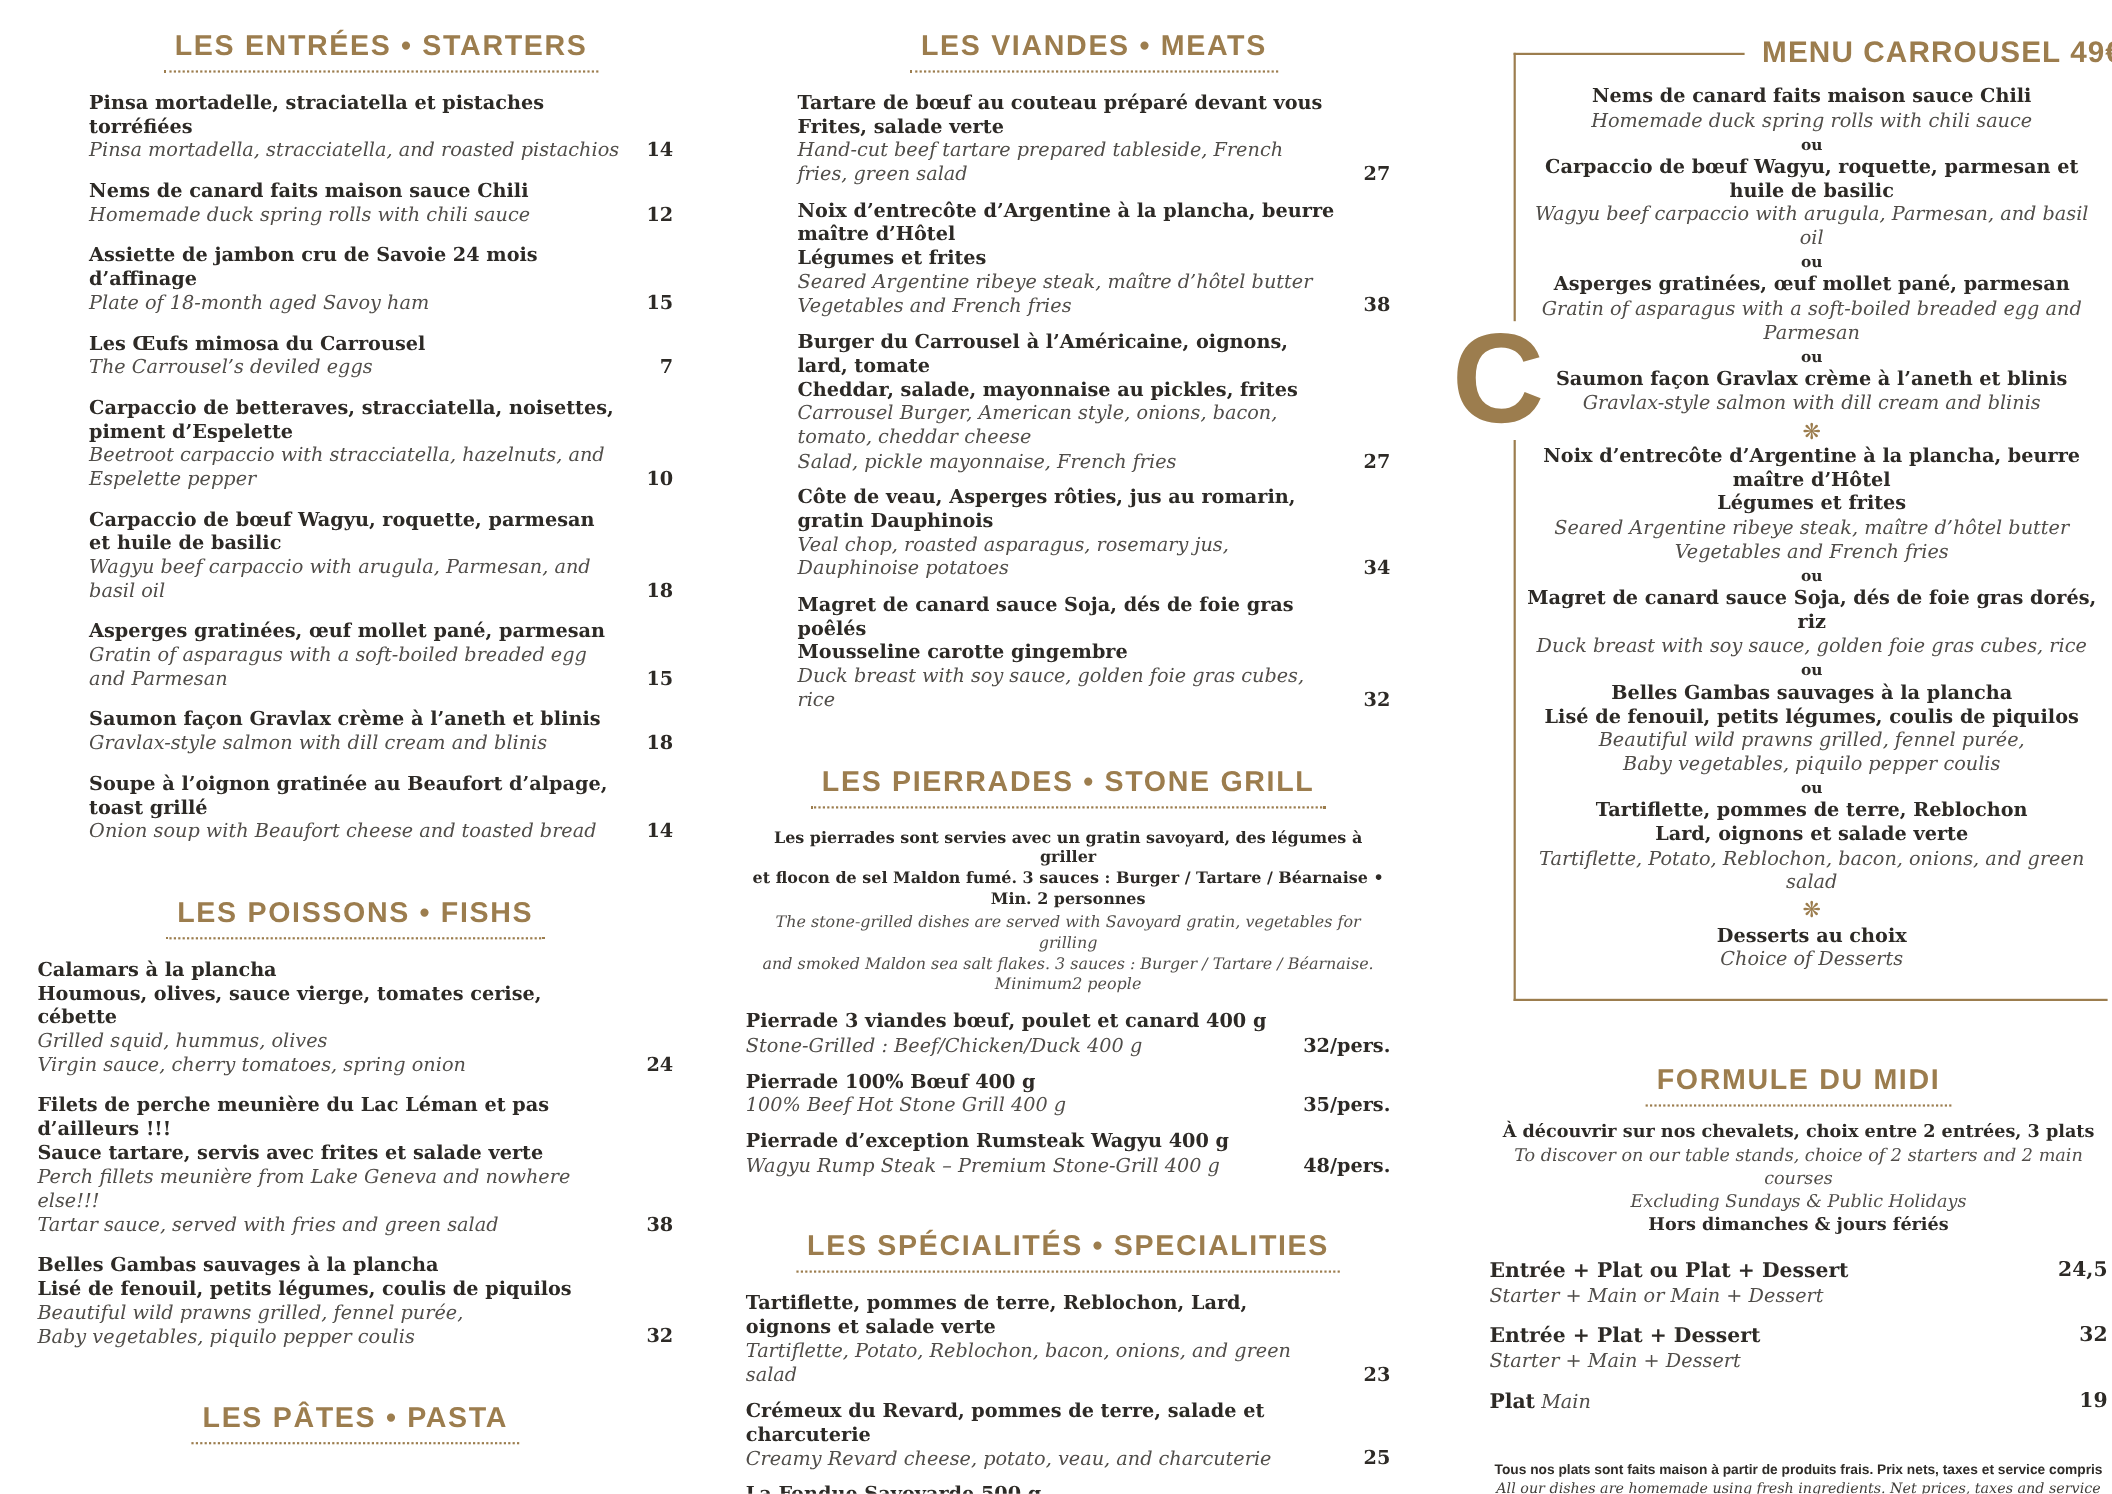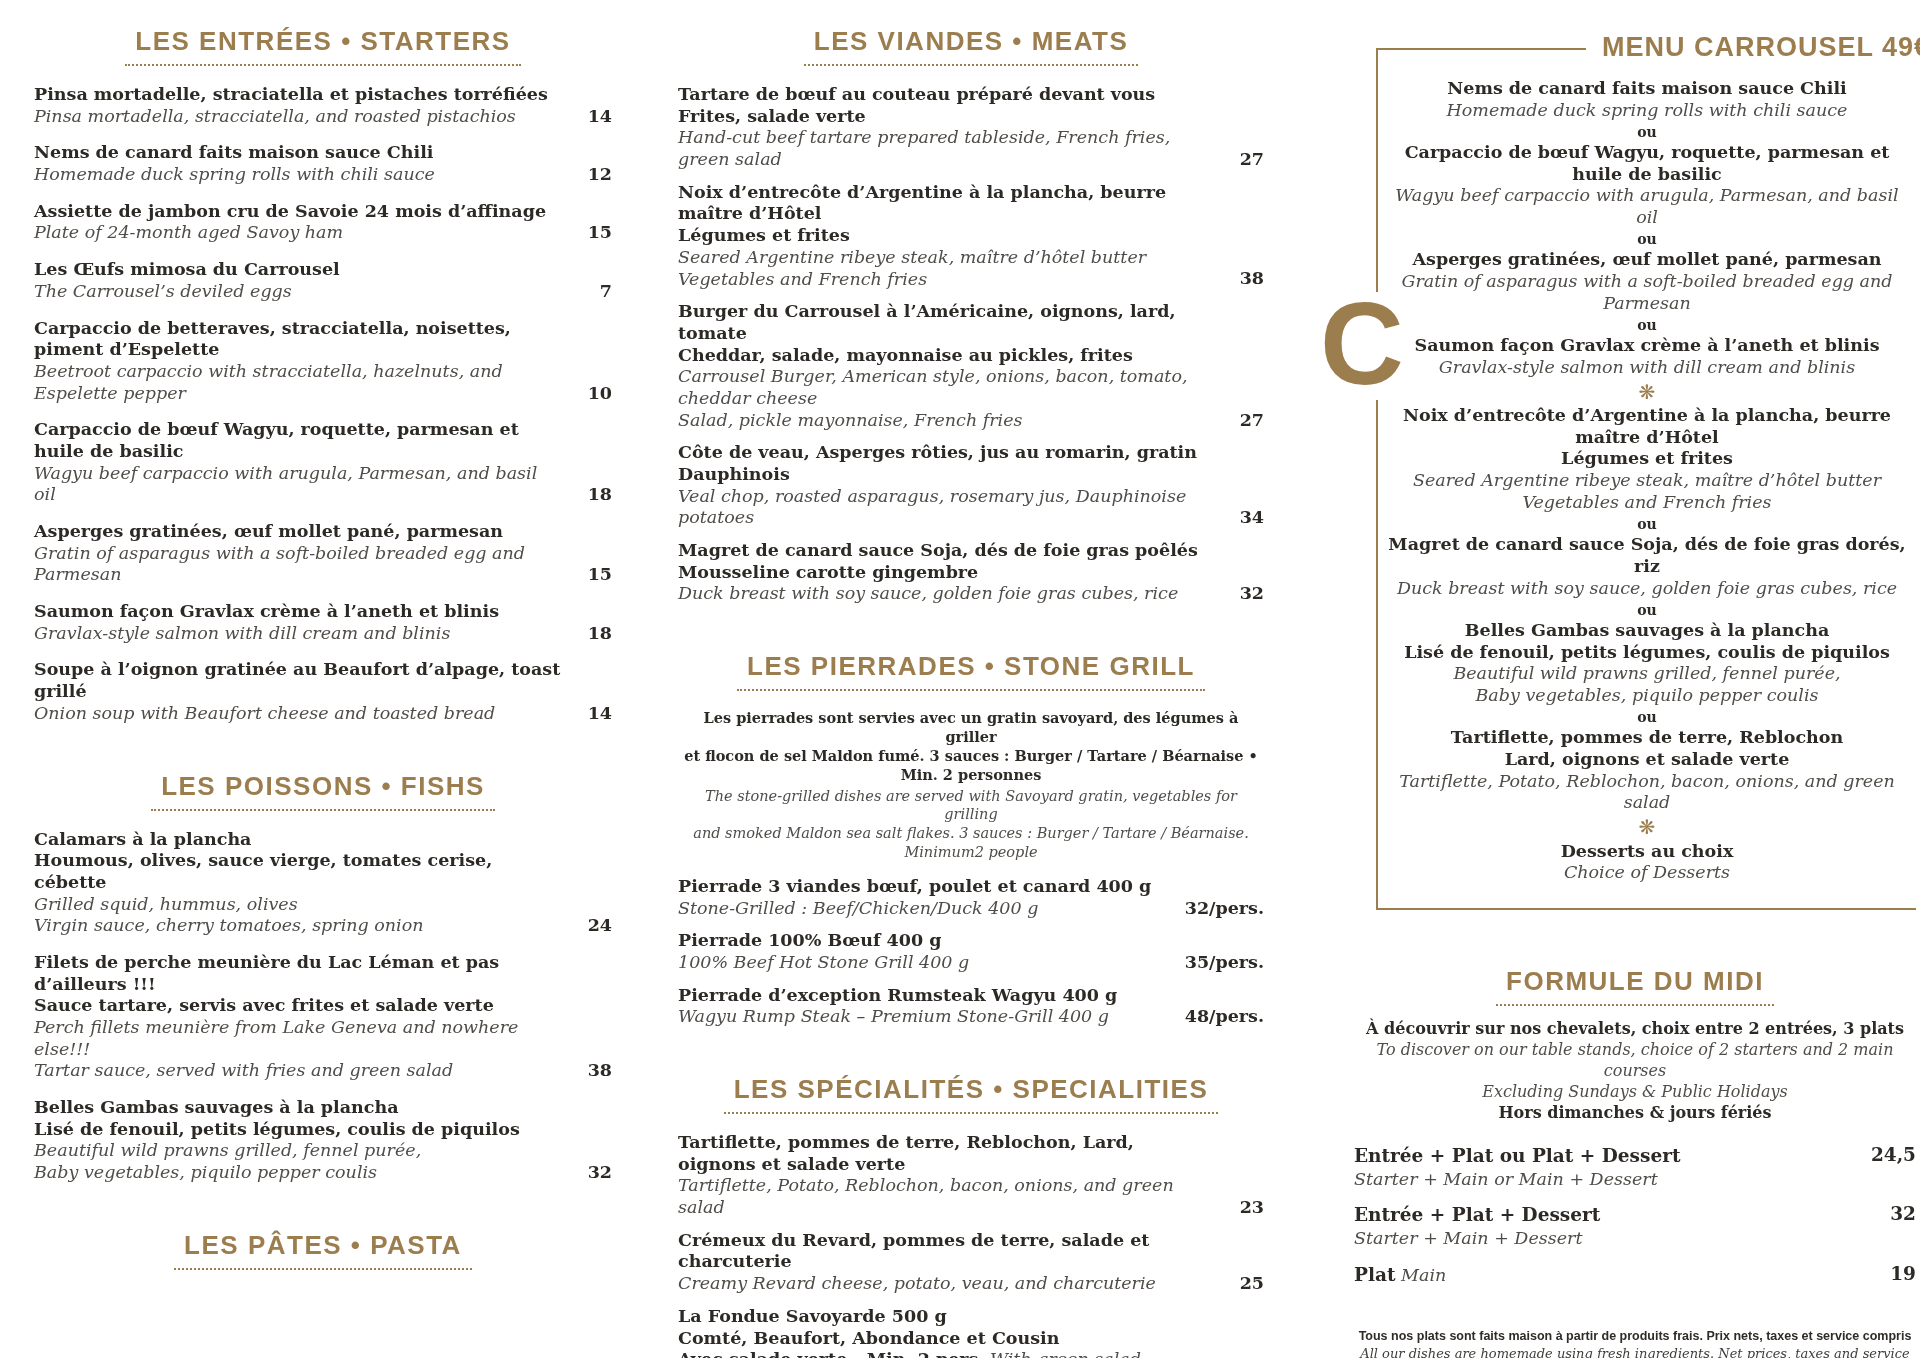--- a/index.html
+++ b/index.html
@@ -13,21 +13,21 @@
   .col-mid{ width:586px; margin-right:90px; flex:none; }
   .col-right{ width:562px; flex:none; position:relative; }
 
   .sec-head{
     font-family:"Liberation Sans", sans-serif; font-weight:700; font-size:26px;
     letter-spacing:1.5px; color:var(--gold); text-align:center; white-space:nowrap;
     width:fit-content; margin:0 auto 18px; padding:0 10px 7px;
     border-bottom:2px dotted var(--gold);
   }
   .section{ margin-top:46px; }
-  .section:first-child{ margin-top:0; }
+  .section:first-child{ margin-top:0;margin-left:47px; }
 
   .menu-item{ display:flex; align-items:flex-end; margin-bottom:15px; }
   .col-mid .menu-item{ margin-bottom:11px; }
   .item-text{ flex:1; padding-right:14px; }
   .fr{ font-weight:700; font-size:17.5px; line-height:1.24; white-space:pre-line; }
   .en{ font-style:italic; font-size:17.5px; line-height:1.24; color:var(--sub); white-space:pre-line; }
   .en-inline{ font-style:italic; font-weight:400; color:var(--sub); }
   .price{ font-weight:700; font-size:17.5px; line-height:1.3; white-space:nowrap; min-width:34px; text-align:right; }
 
   .grill-note-fr{ font-weight:700; font-size:14.5px; line-height:1.3; text-align:center; white-space:pre-line; }
@@ -88,21 +88,21 @@
         <div class="menu-item">
           <div class="item-text">
             <div class="fr">Nems de canard faits maison sauce Chili</div>
             <div class="en">Homemade duck spring rolls with chili sauce</div>
           </div>
           <div class="price">12</div>
         </div>
         <div class="menu-item">
           <div class="item-text">
             <div class="fr">Assiette de jambon cru de Savoie 24 mois d’affinage</div>
-            <div class="en">Plate of 24-month aged Savoy ham</div>
+            <div class="en">Plate of 18-month aged Savoy ham</div>
           </div>
           <div class="price">15</div>
         </div>
         <div class="menu-item">
           <div class="item-text">
             <div class="fr">Les Œufs mimosa du Carrousel</div>
             <div class="en">The Carrousel’s deviled eggs</div>
           </div>
           <div class="price">7</div>
         </div>

